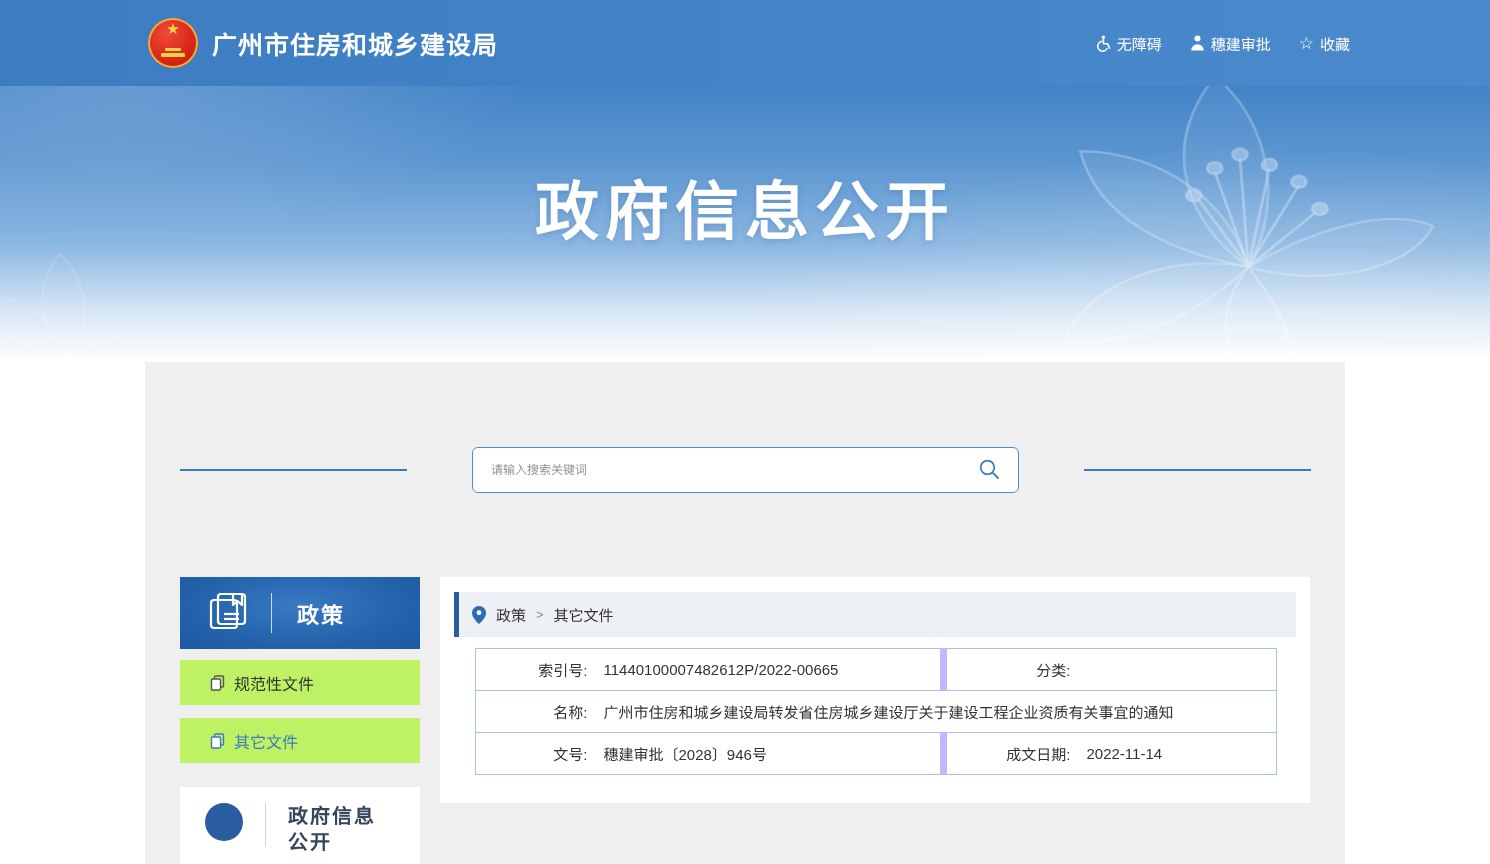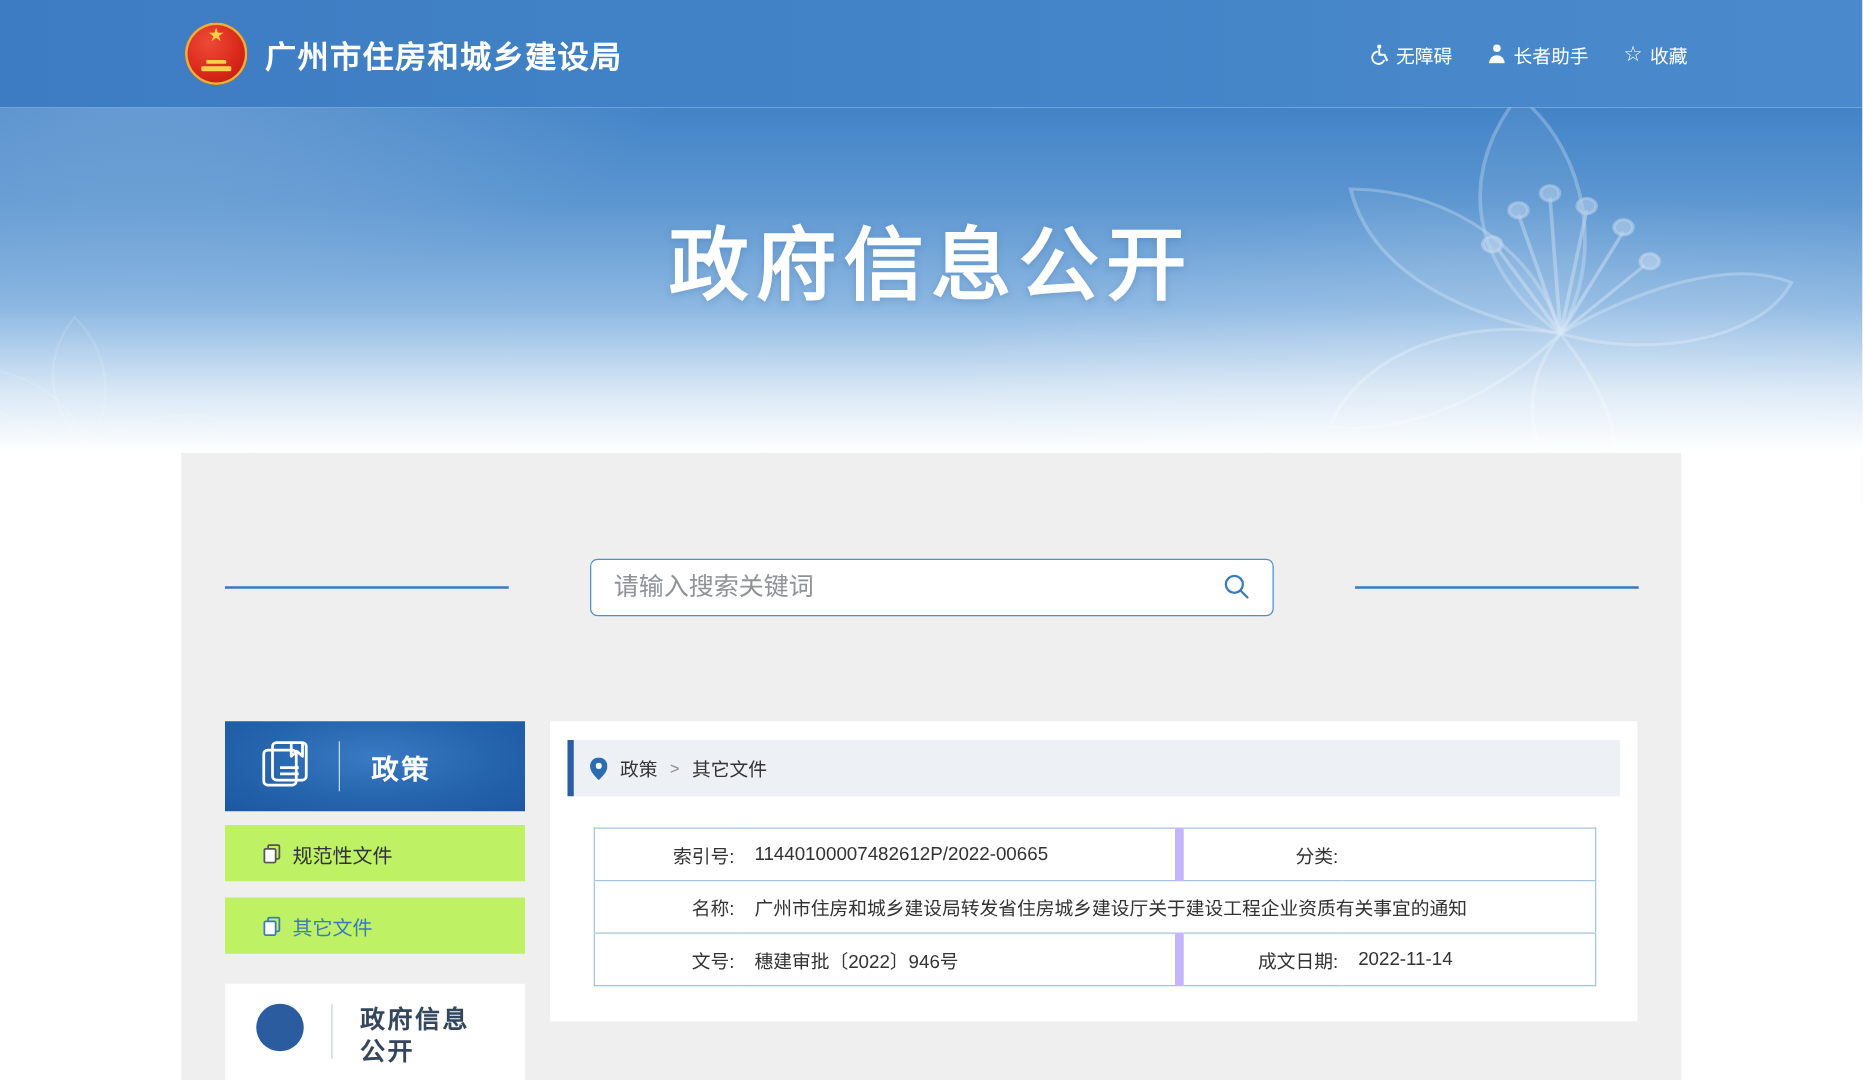--- a/index.html
+++ b/index.html
@@ -42,21 +42,21 @@
 
   
   .container { width:1200px; margin:0 auto; background:#efefef; min-height:560px;
     padding:85px 34px 40px 35px; }
 
   
   .search-row { display:flex; align-items:center; justify-content:center; gap:65px; height:46px; }
   .search-line { width:227px; height:2px; background:#3a7abf; flex:0 0 auto; }
   .search-box { width:550px; height:46px; background:#fff; border:1px solid #4a90d9;
     border-radius:6px; display:flex; align-items:center; padding:0 16px 0 18px; }
-  .search-box input { flex:1; border:none; outline:none; font-size:20px; color:#333;
+  .search-box input { flex:1; border:none; outline:none; font-size:12px; color:#333;
     background:transparent; font-family:inherit; }
   .search-box input::placeholder { color:#8f9398; }
   .search-btn { background:none; border:none; cursor:pointer; padding:2px; display:flex; }
 
   
   .content-row { display:flex; gap:20px; margin-top:84px; align-items:flex-start; }
 
   
   .sidebar { width:240px; flex:0 0 auto; }
   .side-head { height:72px; display:flex; align-items:center;
@@ -80,21 +80,21 @@
 
   
   .main-panel { width:870px; background:#fff; padding:15px 0 28px 0; flex:0 0 auto; }
   .crumb { margin:0 14px; height:45px; background:#edf0f5; border-left:5px solid #2a5c9f;
     display:flex; align-items:center; padding-left:13px; gap:10px; font-size:15px; }
   .crumb a { color:#333; text-decoration:none; cursor:pointer; }
   .crumb .sep { color:#8a8a8a; font-size:13px; }
   .crumb svg { display:block; }
 
   
-  table.doc { border-collapse:collapse; margin:25px 35px 0 35px; width:801px;
+  table.doc { border-collapse:collapse; margin:11px 35px 0 35px; width:801px;
     border:1px solid #a5c4e0; table-layout:fixed; }
   table.doc td { height:42px; font-size:15px; color:#333; border-top:1px solid #a5c4e0;
     vertical-align:middle; overflow:hidden; white-space:nowrap; }
   table.doc tr:first-child td { border-top:none; }
   td.lbl { text-align:right; padding-right:3px; }
   td.val { padding-left:13px; }
   td.vdiv { border-right:7px solid #c4b5fd; }
   col.c1 { width:115px; } col.c2 { width:353px; } col.c3 { width:130px; } col.c4 { width:203px; }
 </style>
 </head>
@@ -120,21 +120,21 @@
       </span>
       <span>无障碍</span>
     </div>
     <div class="toplink">
       <span>
         <svg width="15" height="16" viewBox="0 0 15 16">
           <circle cx="7.5" cy="3.6" r="3" fill="#fff"></circle>
           <path d="M1.2 15.5 a6.3 6.3 0 0 1 12.6 0 z" fill="#fff"></path>
         </svg>
       </span>
-      <span>长者助手</span>
+      <span>穗建审批</span>
     </div>
     <div class="toplink">
       <span class="star-glyph">☆</span>
       <span>收藏</span>
     </div>
   </div>
 </div>
 
 <div class="banner">
   <svg class="banner-flower flower-right" viewBox="0 0 100 100" preserveAspectRatio="none">
@@ -262,21 +262,21 @@
           <td class="val vdiv">11440100007482612P/2022-00665</td>
           <td class="lbl">分类:</td>
           <td class="val"></td>
         </tr>
         <tr>
           <td class="lbl">名称:</td>
           <td class="val" colspan="3">广州市住房和城乡建设局转发省住房城乡建设厅关于建设工程企业资质有关事宜的通知</td>
         </tr>
         <tr>
           <td class="lbl">文号:</td>
-          <td class="val vdiv">穗建审批〔2022〕946号</td>
+          <td class="val vdiv">穗建审批〔2028〕946号</td>
           <td class="lbl">成文日期:</td>
           <td class="val">2022-11-14</td>
         </tr>
       </tbody>
         </table>
     </div>
 
   </div>
 </div>
 

